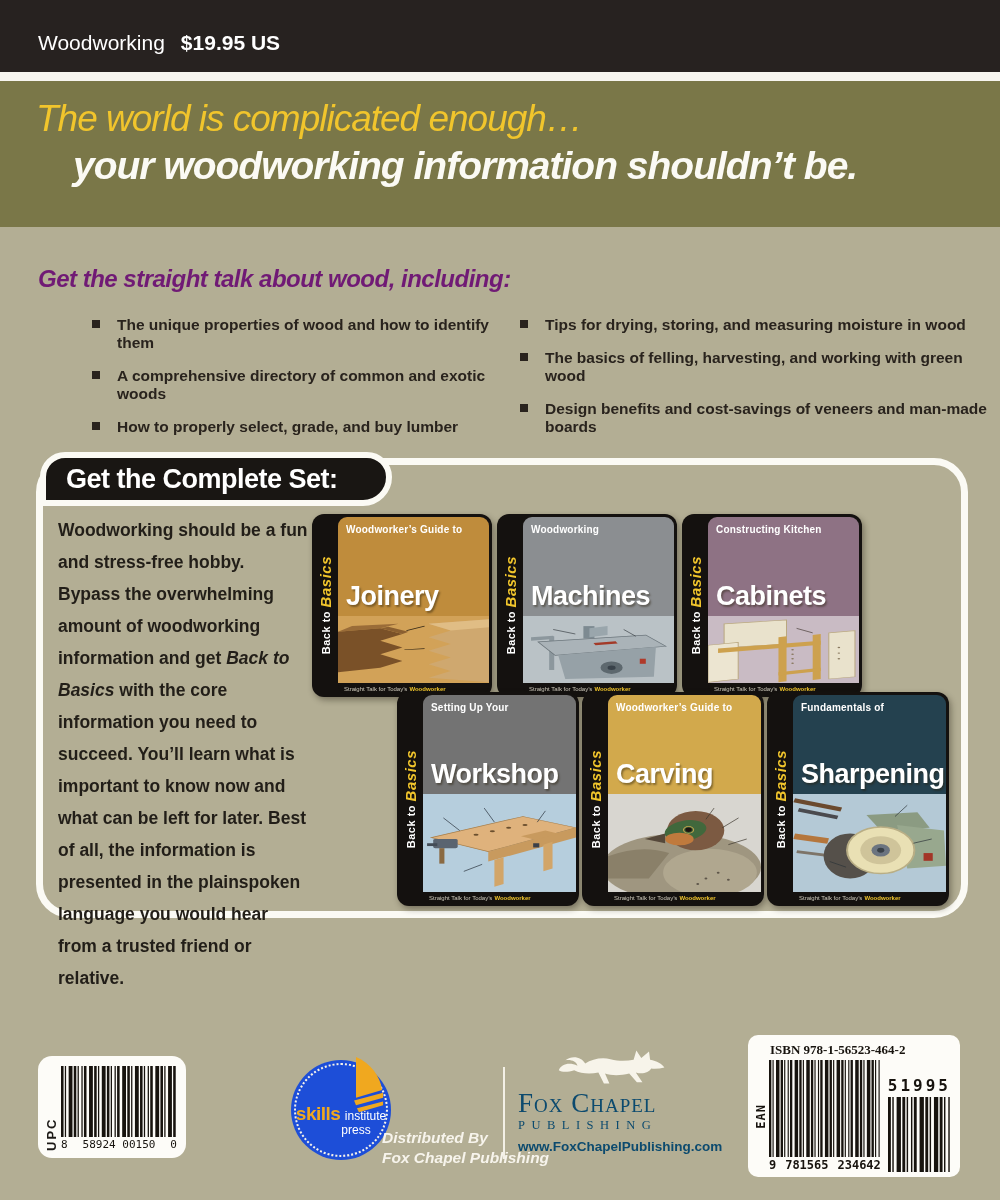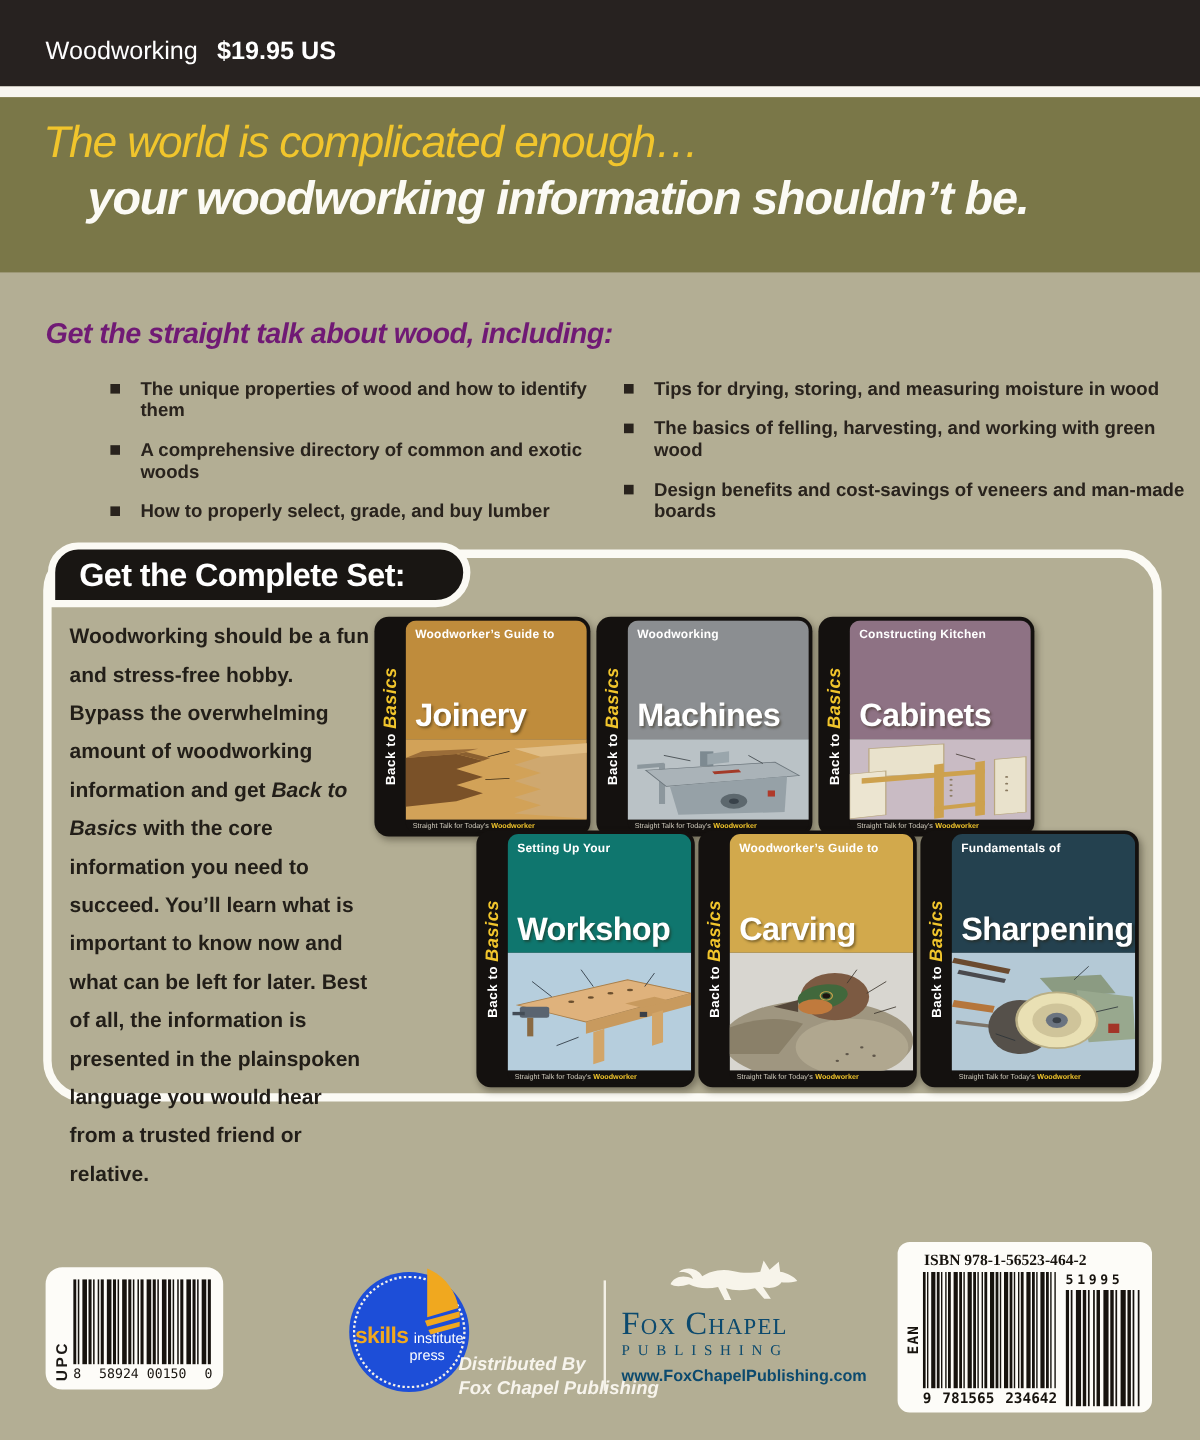--- a/index.html
+++ b/index.html
@@ -151,22 +151,22 @@
     font-family:"DejaVu Sans Mono", monospace; font-size:12px; font-weight:bold; letter-spacing:1px;
   }
   .isbn-main { width:112px; display:flex; flex-direction:column; }
   .isbn-bars { flex:1; width:100%; }
   .isbn-digits {
     display:flex; justify-content:space-between; margin-top:1px;
     font-family:"DejaVu Sans Mono", monospace; font-size:12px; font-weight:bold;
   }
   .isbn-right { flex:1; display:flex; flex-direction:column; margin-left:7px; }
   .price-code {
-    font-family:"DejaVu Sans Mono", monospace; font-size:11px; font-weight:bold;
-    letter-spacing:3px; text-align:left;
+    font-family:"DejaVu Sans Mono", monospace; font-size:16px; font-weight:bold;
+    letter-spacing:3px; text-align:right;margin-top:16px;
   }
   .price-bars { flex:1; margin-top:2px; width:100%; }
 
   svg.barcode rect { fill:#17130e; }
 </style>
 </head>
 <body>
 
 <div class="topbar">
   <span>Woodworking</span>
@@ -289,21 +289,21 @@
         <span class="yw">Woodworker</span>
       </div>
   </div>
 </div>
 
 <div class="book" id="bk-workshop">
   <div class="bk-spine">
     <div class="spine-text"><span>Back to</span> <span class="basics">Basics</span></div>
   </div>
   <div class="bk-main">
-    <div class="bk-head" style="background-color: #0f766e;">
+    <div class="bk-head" style="background-color: #737373;">
       <div class="bk-sub">Setting Up Your</div>
       <div class="bk-title">Workshop</div>
     </div>
     <div class="bk-art" style="background-color: rgb(182, 206, 221);">
       <svg viewBox="0 0 150 140" preserveAspectRatio="none">
         <polygon points="8,62 98,32 150,48 64,82" fill="#dfb27c" stroke="#a97f4a" stroke-width="1"></polygon>
         <polygon points="64,82 150,48 150,62 64,96" fill="#c89a5e"></polygon>
         <polygon points="70,94 79,90 79,128 70,132" fill="#d2a568"></polygon>
         <polygon points="118,72 127,68 127,106 118,110" fill="#d2a568"></polygon>
         <polygon points="96,60 120,52 134,57 110,65" fill="#c89a5e"></polygon>

